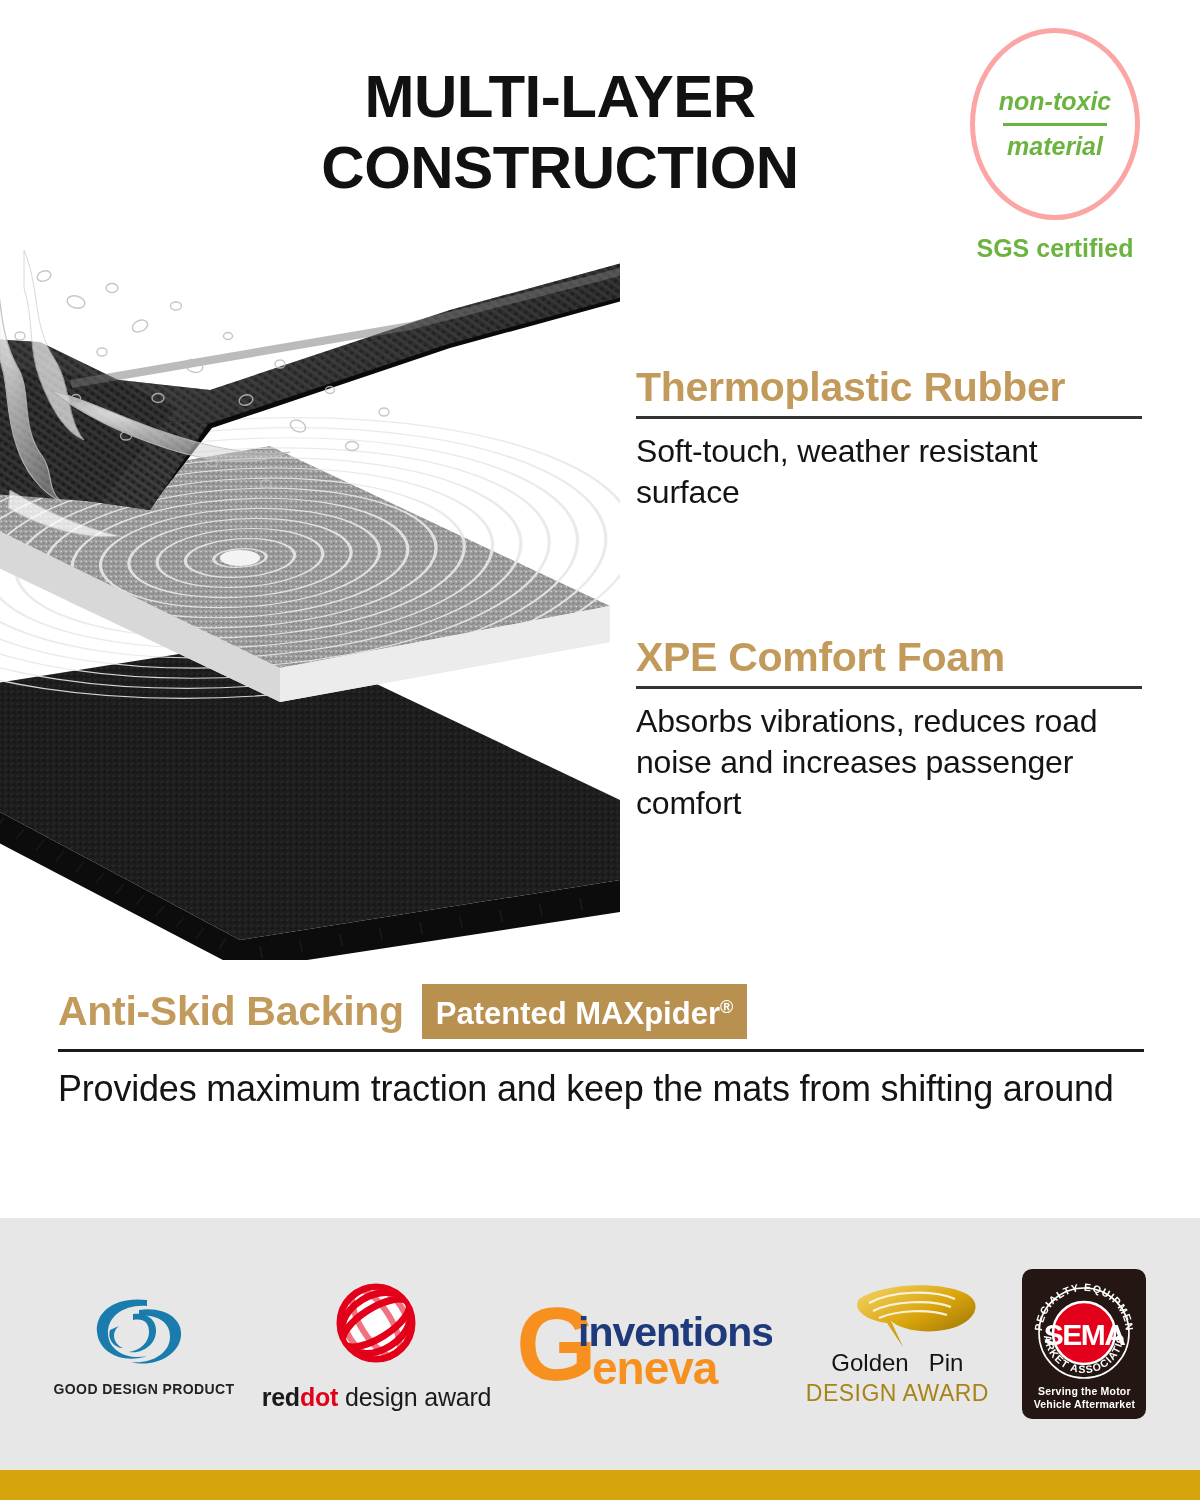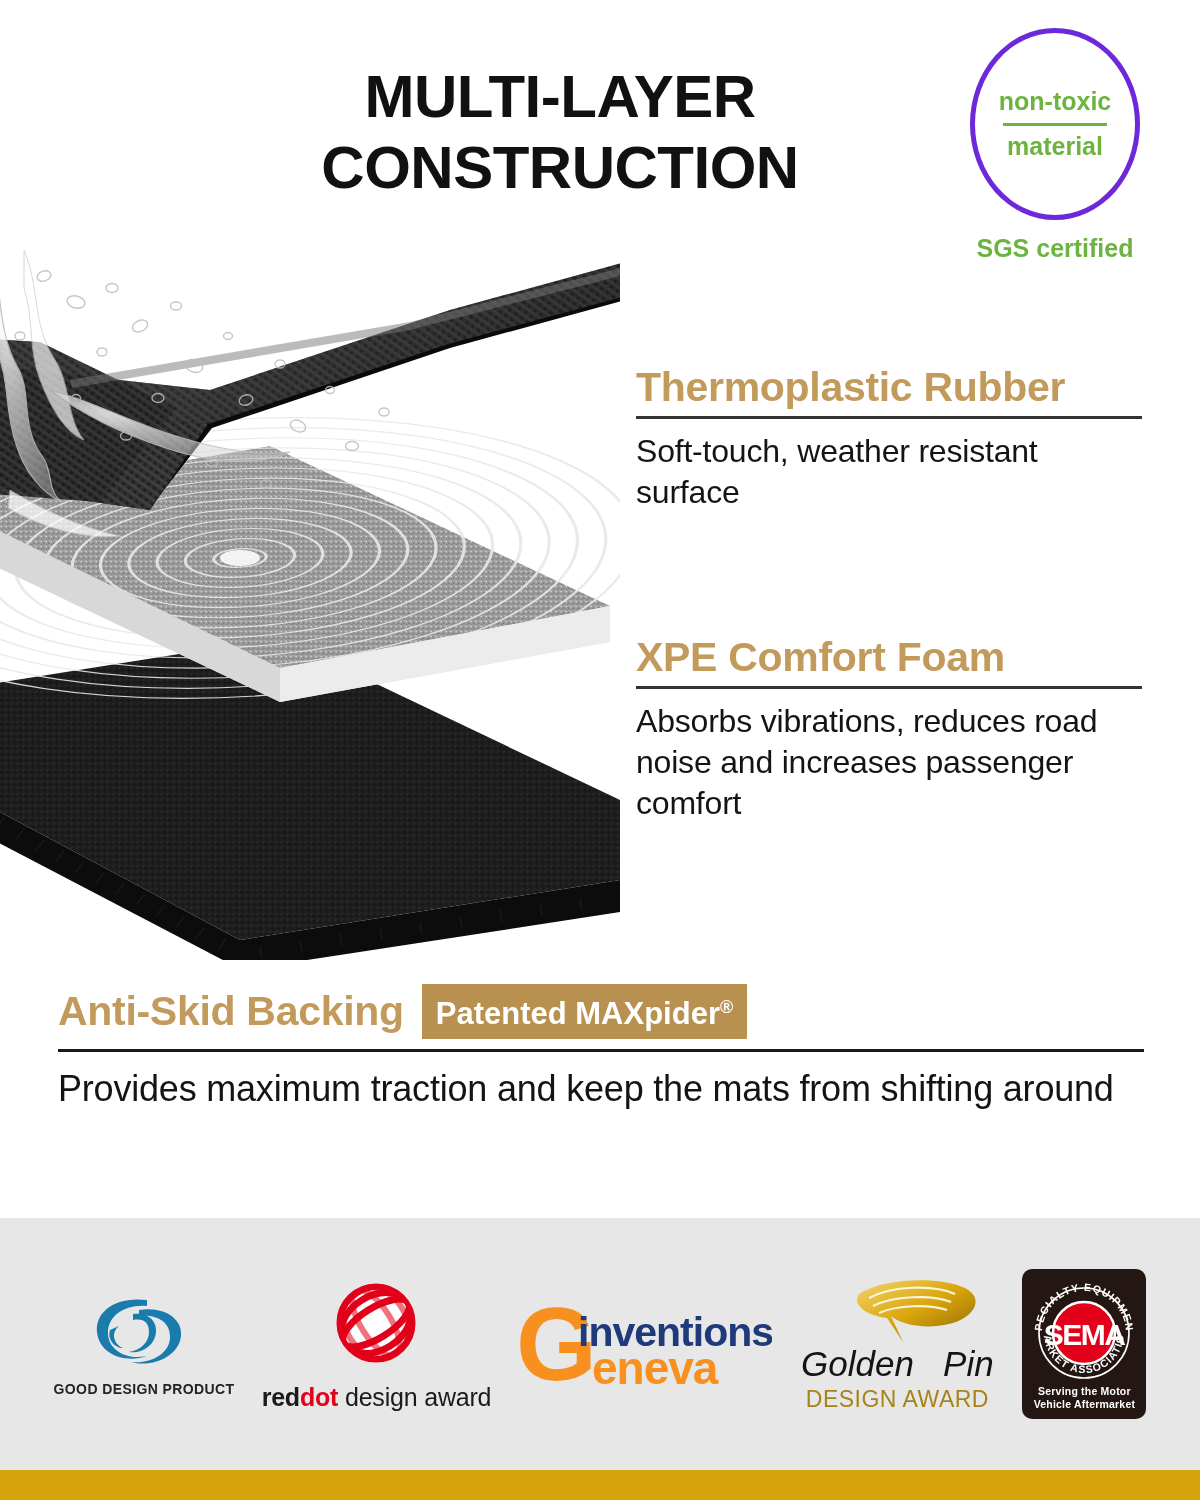--- a/index.html
+++ b/index.html
@@ -20,24 +20,24 @@
     font-size:60px;
     line-height:1.18;
     letter-spacing:-0.5px;
     color:#111111;
   }
 
   
   .badge-wrap { position:absolute; left:955px; top:28px; width:200px; text-align:center; }
   .badge-oval {
     width:170px; height:192px; margin:0 auto;
-    border:5px solid #6d28d9;
+    border:5px solid #fca5a5;
     border-radius:50%;
     display:flex; flex-direction:column;
-    align-items:center; justify-content:center;
+    align-items:center; justify-content:center;font-style:italic;
   }
   .badge-line1, .badge-line2 {
     color:#6CB33F; font-weight:bold; font-size:25px; line-height:1.1;
   }
   .badge-rule { width:104px; height:3px; background:#6CB33F; margin:7px 0; }
   .badge-sub {
     margin-top:14px; color:#6CB33F; font-weight:bold; font-size:25px;
   }
 
   
@@ -90,21 +90,21 @@
 
   
   .reddot-text { margin-top:10px; font-size:25px; color:#1a1a1a; letter-spacing:-0.2px; }
   .reddot-text .dot { color:#E2001A; font-weight:bold; }
   .reddot-text .red { font-weight:bold; }
 
   
   .gd-text { margin-top:7px; font-size:14px; color:#222; letter-spacing:0.4px; font-weight:bold; }
 
   
-  .gp-main { font-size:35px; color:#141414; letter-spacing:0px; line-height:1;font-style:italic; }
+  .gp-main { font-size:24px; color:#141414; letter-spacing:0px; line-height:1; }
   .gp-sub { margin-top:5px; font-size:23px; color:#A88318; letter-spacing:0.5px; }
 
   
   .sema-card {
     width:124px; height:150px; background:#241713; border-radius:10px;
     display:flex; flex-direction:column; align-items:center; padding-top:6px;
   }
   .sema-sub {
     color:#ffffff; font-size:10.5px; font-weight:bold; text-align:center;
     line-height:1.25; margin-top:2px; letter-spacing:0.2px;

